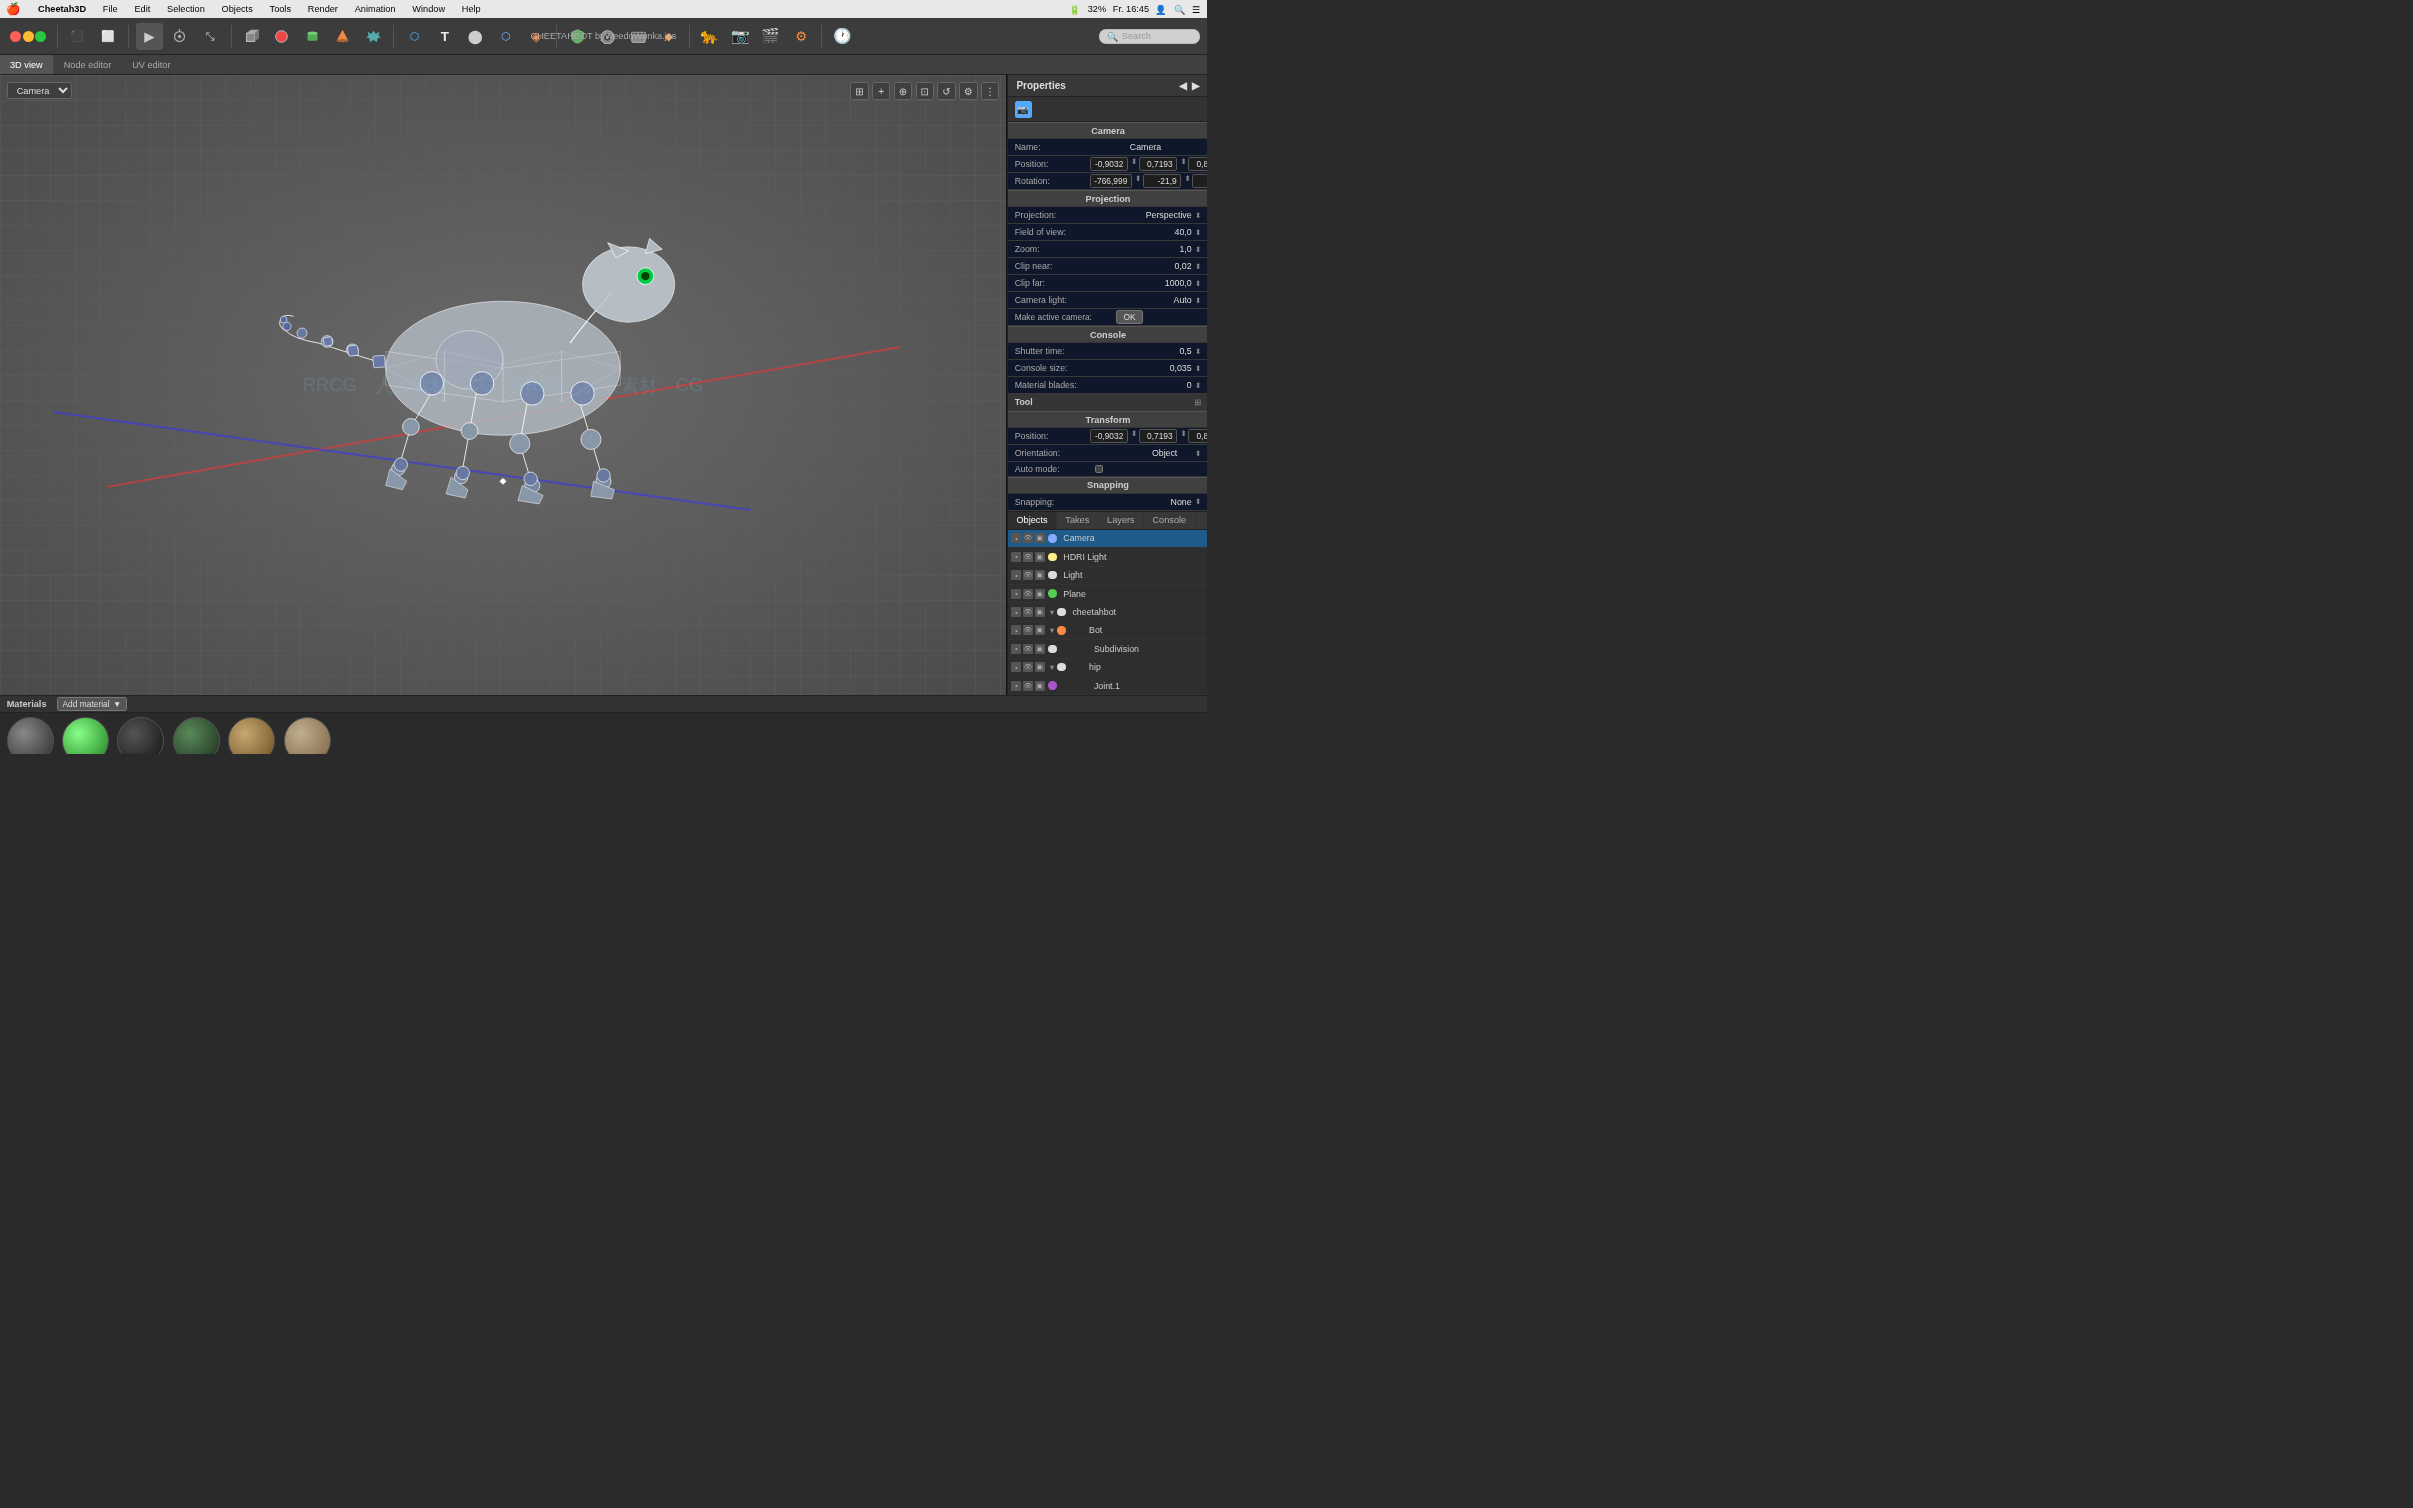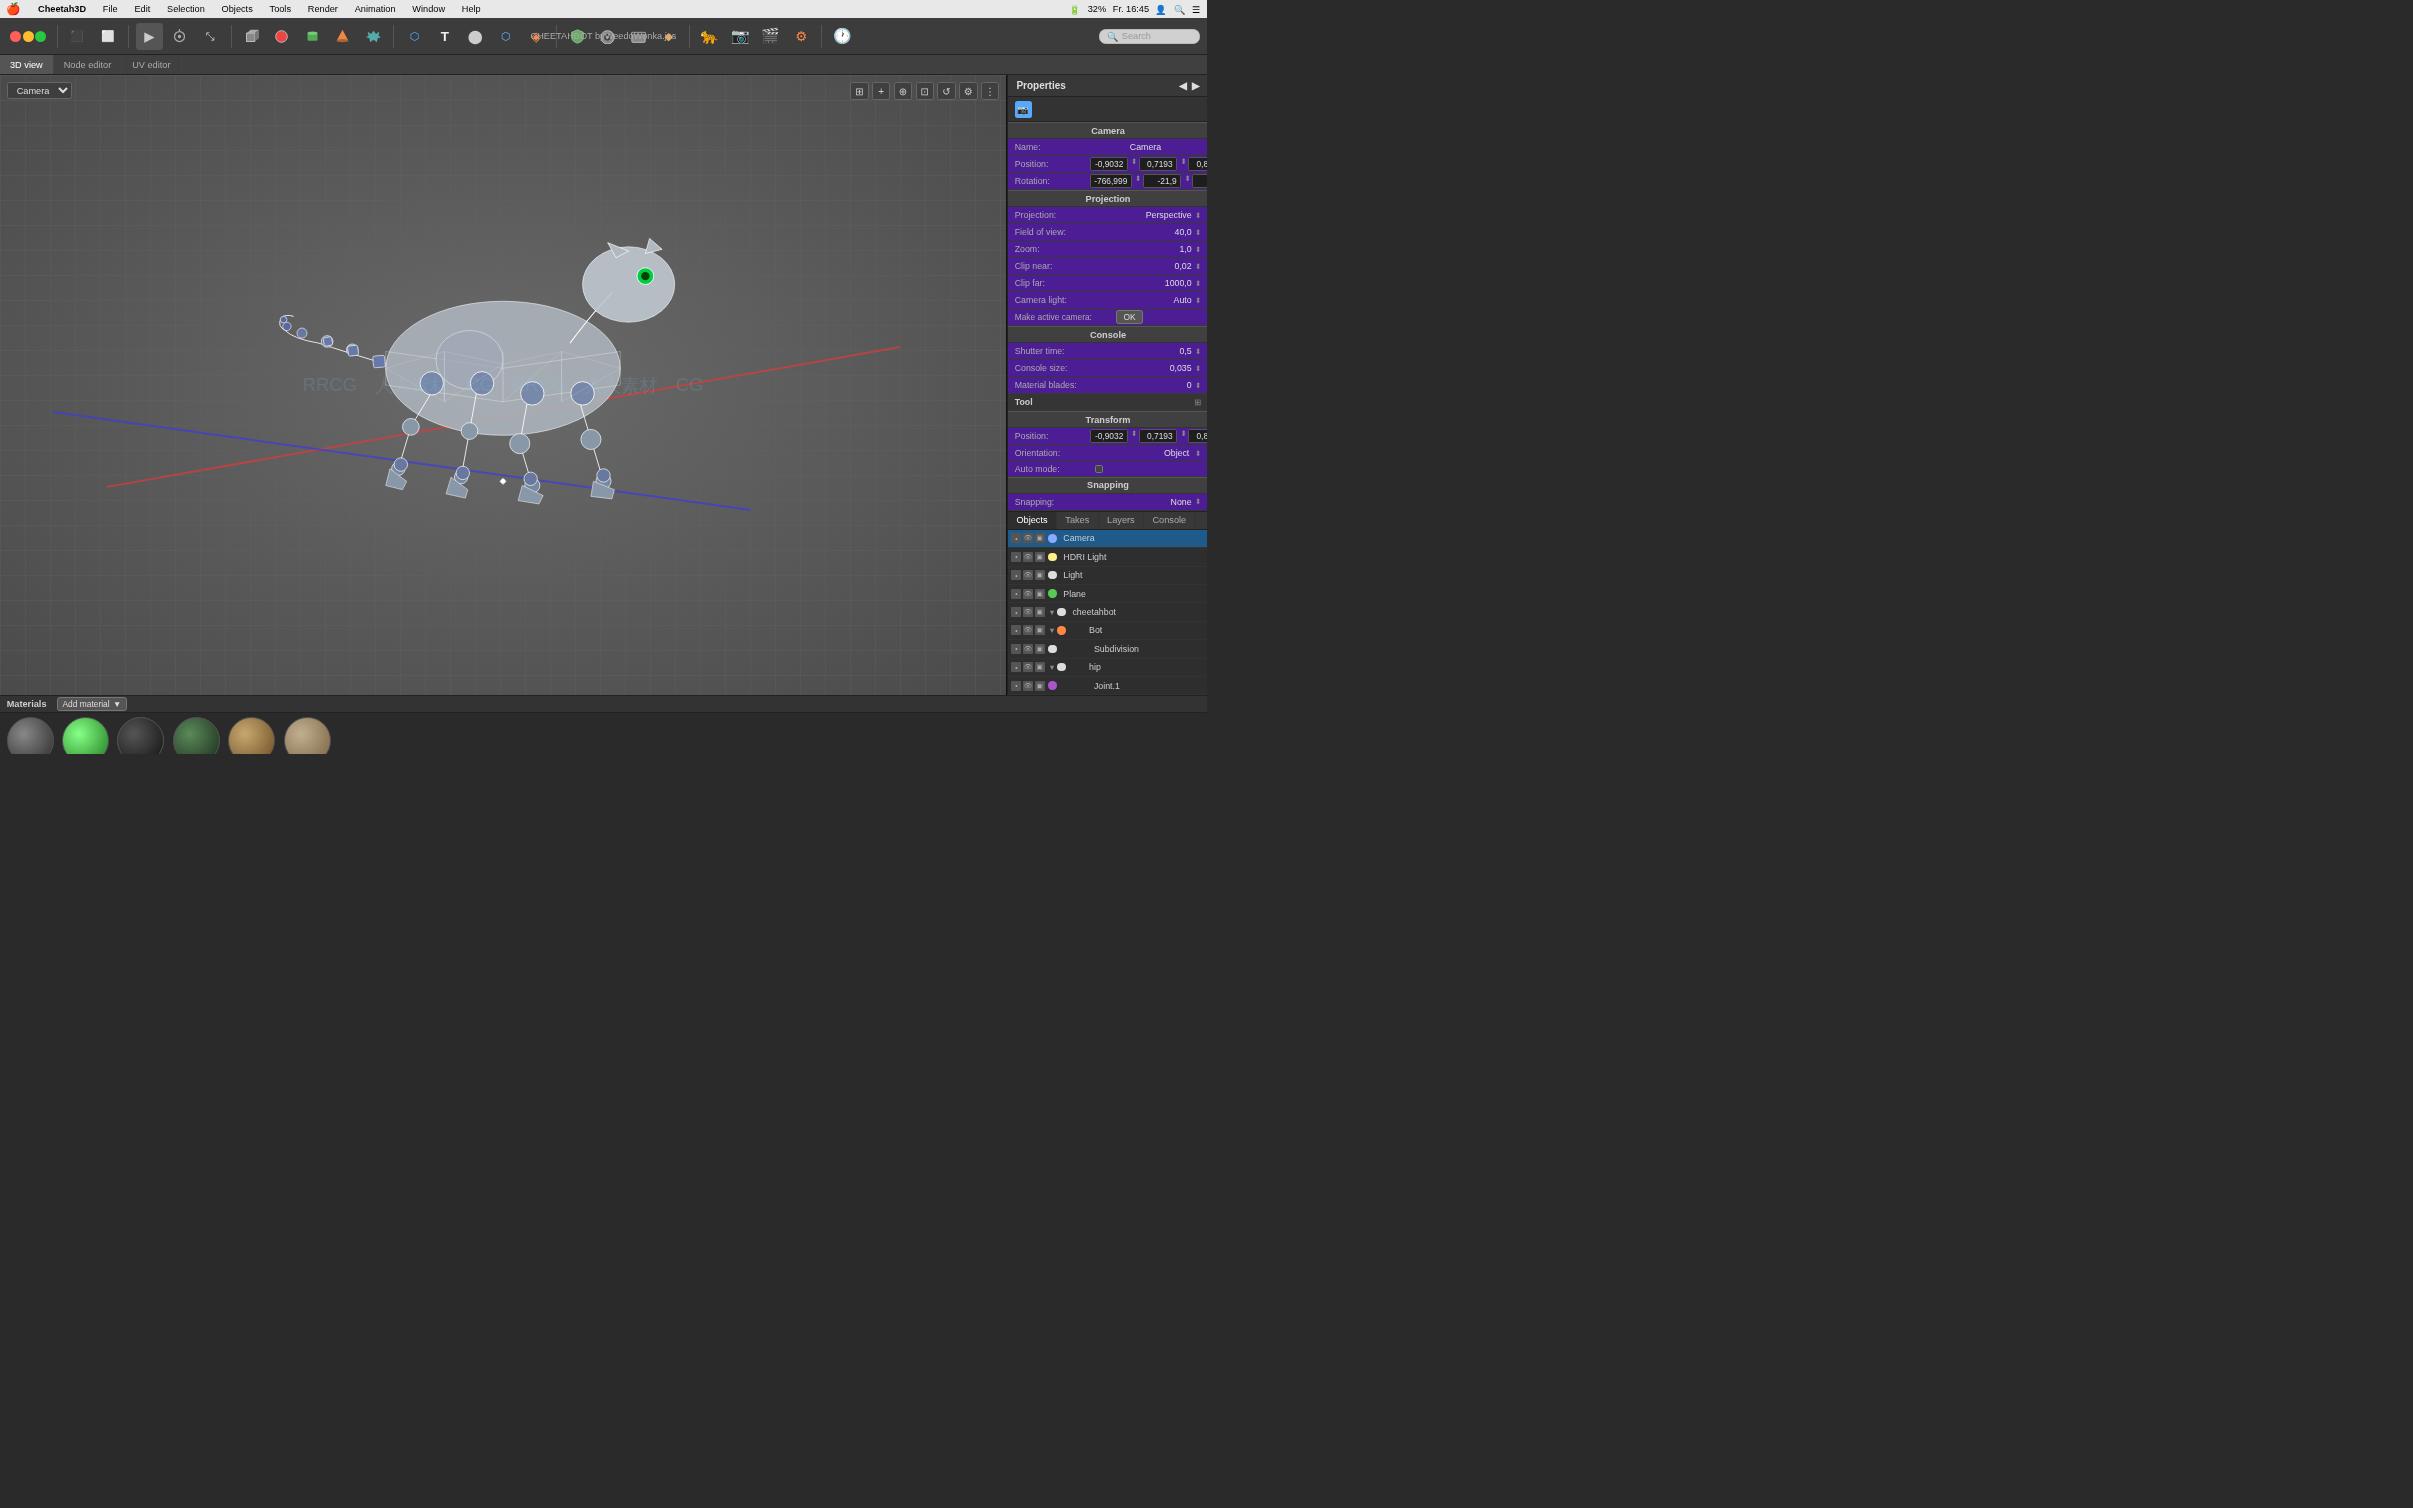--- a/index.html
+++ b/index.html
@@ -192,21 +192,21 @@
       opacity: 0.15;
       font-size: 18.4px;
       color: #7dd3fc;
       gap: 18px;
       padding: 20px;
     }
 
     
     .properties-panel {
       width: 201px;
-      background: #4c1d95;
+      background: #0f172a;
       border-left: 0.8px solid #222;
       overflow-y: auto;
       display: flex;
       flex-direction: column;
     }
     .properties-header {
       background: #383838;
       padding: 5px 8.4px;
       display: flex;
       align-items: center;
@@ -927,21 +927,21 @@
           <input class="prop-input" type="text" value="-0,9032" style="">
           <span class="prop-stepper">⬍</span>
           <input class="prop-input" type="text" value="0,7193" style="">
           <span class="prop-stepper">⬍</span>
           <input class="prop-input" type="text" value="0,8883" style="">
 
         </div>
       </div>
       <div class="prop-row">
         <span class="prop-label">Orientation:</span>
-        <div style="display:flex;align-items:center;gap:4px;flex:1;justify-content:flex-end;">
+        <div style="display:flex;align-items:center;gap:16px;flex:1;justify-content:flex-end;">
           <span class="prop-value">Object</span>
           <span class="prop-stepper">⬍</span>
         </div>
       </div>
       <div class="auto-mode-check">
         <span class="prop-label">Auto mode:</span>
         <div class="small-check"></div>
       </div>
 
       <div class="prop-section-title">Snapping</div>

